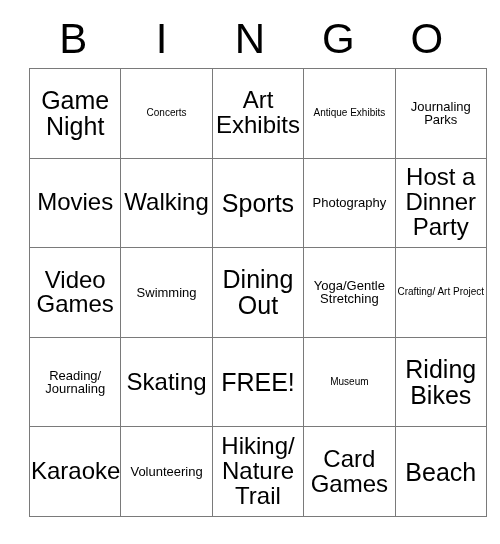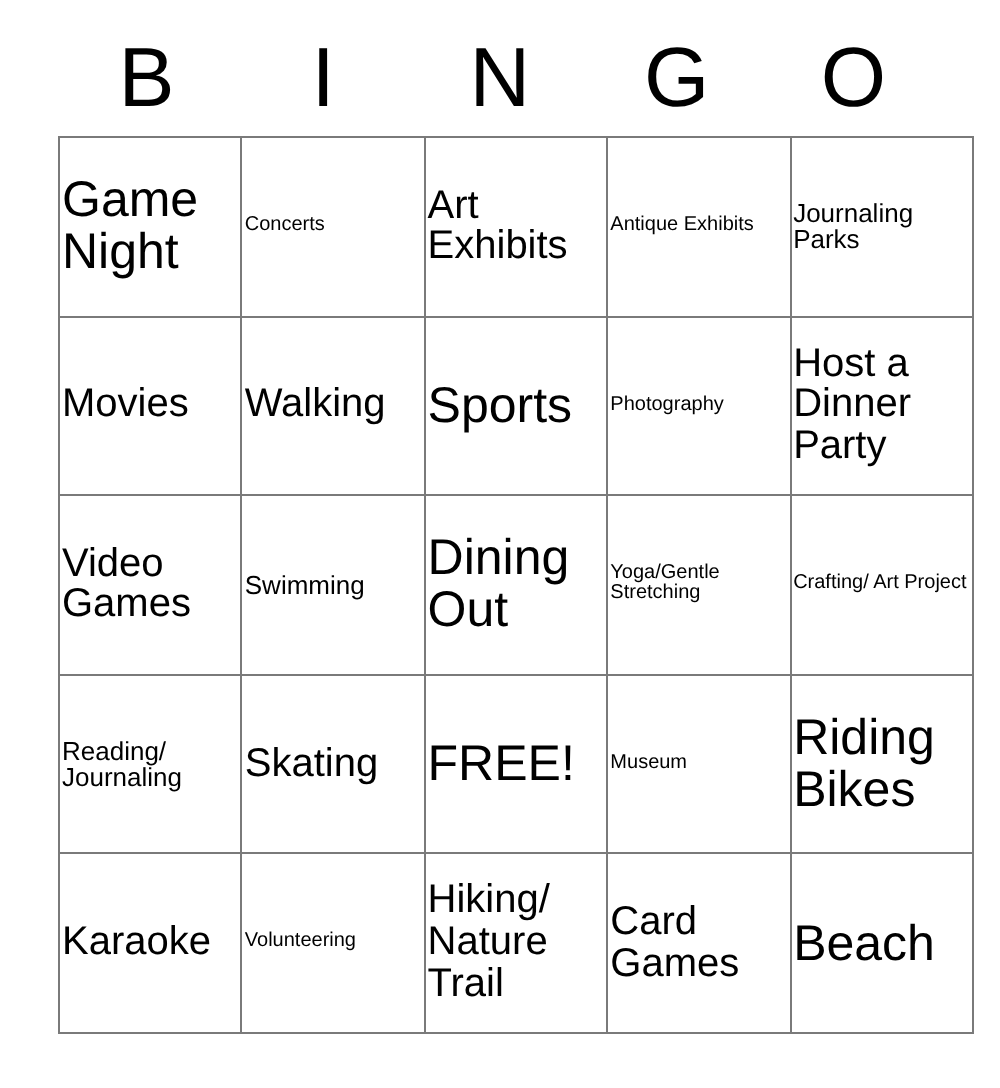--- a/index.html
+++ b/index.html
@@ -44,36 +44,37 @@
   #grid {
     width: 442px;
     border-collapse: collapse;
     table-layout: fixed;
   }
   #grid td {
     width: 88.4px;
     height: 88.6px;
     border: 1px solid #7a7a7a;
     padding: 0 1px;
+    text-align: center;
     vertical-align: middle;
     overflow: hidden;
   }
   .cell-text {
     display: block;
     line-height: 1.04;
     font-weight: 400;
     word-break: normal;
   }
 
   
   .fs-xl   { font-size: 25px; }
-  .fs-md   { font-size: 20px; }
+  .fs-md   { font-size: 24px; }
   .fs-sm   { font-size: 10px; }
   .fs-xs   { font-size: 13px; }
-  .fs-xxs  { font-size: 10px; }
+  .fs-xxs  { font-size: 13px; }
 </style>
 </head>
 <body>
 
 <div id="card">
 
   <div id="header">
     <div class="header-cell">B</div>
     <div class="header-cell">I</div>
     <div class="header-cell">N</div>

